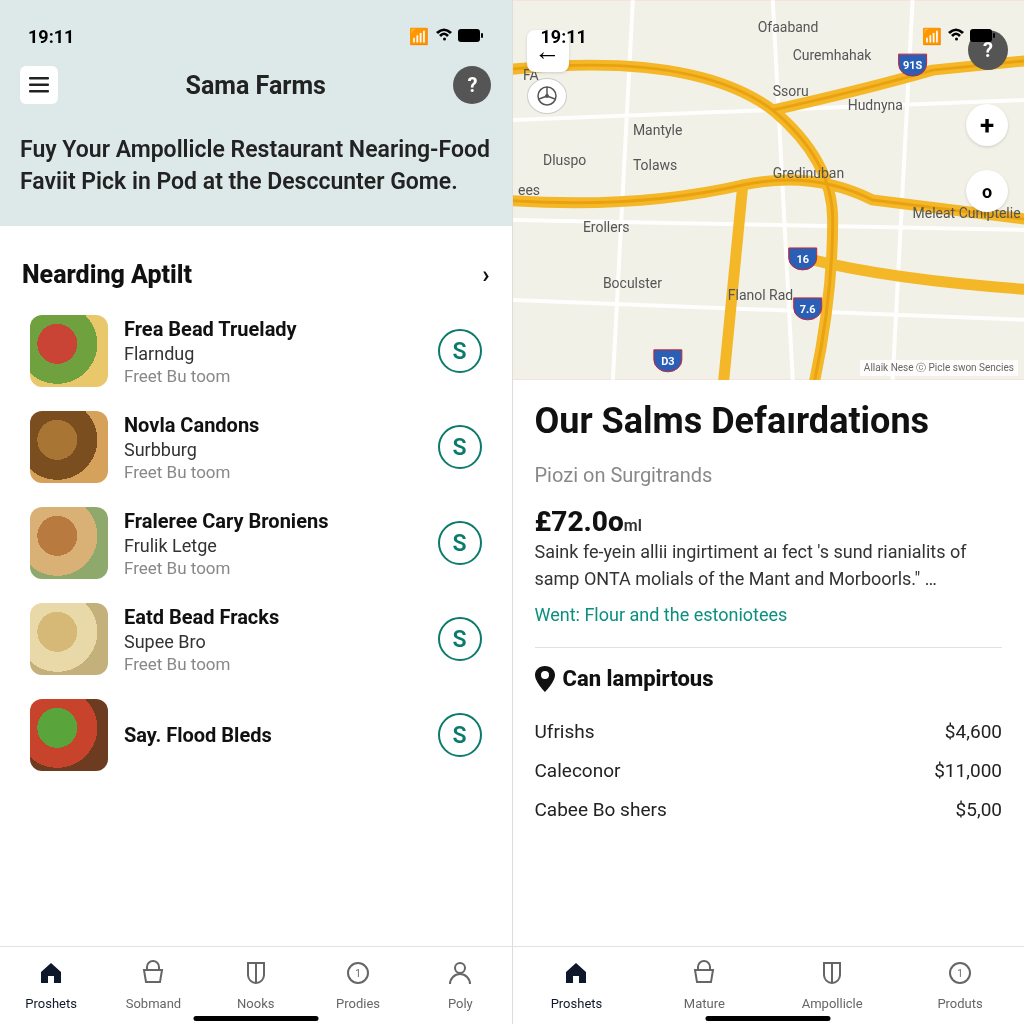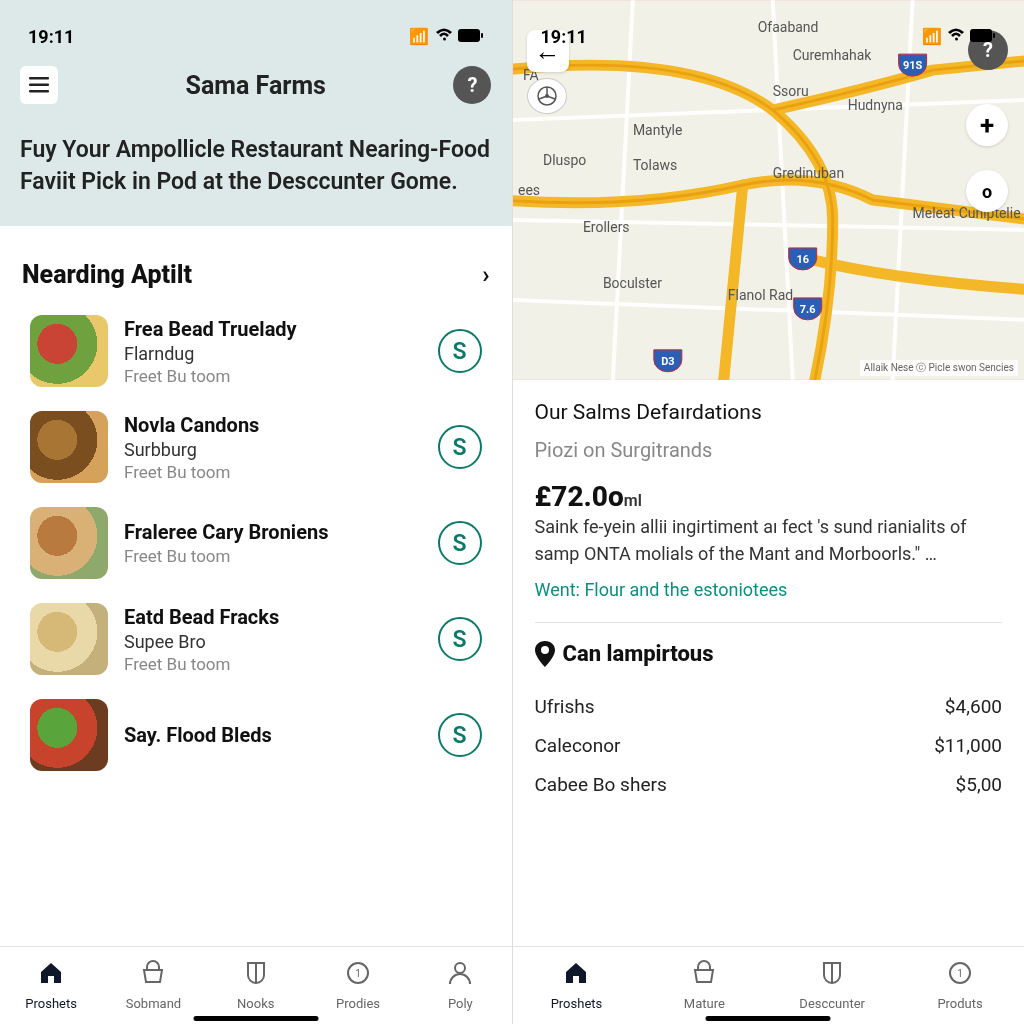--- a/index.html
+++ b/index.html
@@ -43,22 +43,22 @@
 .map-area { height:380px; position:relative; background:#fca5a5; overflow:hidden; }
 .map-svg { width:100%; height:100%; }
 .map-back { position:absolute; top:30px; left:14px; width:42px; height:42px; background:#fff; border-radius:8px; display:flex; align-items:center; justify-content:center; font-size:26px; border:none; cursor:pointer; box-shadow:0 1px 3px rgba(0,0,0,0.15); }
 .map-help { position:absolute; top:30px; right:16px; width:40px; height:40px; border-radius:50%; background:#555; color:#fff; display:flex; align-items:center; justify-content:center; font-size:20px; font-weight:700; border:none; cursor:pointer; }
 .map-wheel { position:absolute; top:78px; left:14px; width:40px; height:36px; background:#fff; border:1px solid #ccc; border-radius:50%; display:flex; align-items:center; justify-content:center; font-size:18px; }
 .zoom-in { position:absolute; top:104px; right:16px; width:42px; height:42px; border-radius:50%; background:#fff; display:flex; align-items:center; justify-content:center; font-size:26px; font-weight:700; border:none; cursor:pointer; box-shadow:0 1px 3px rgba(0,0,0,0.15); }
 .zoom-o { position:absolute; top:170px; right:16px; width:42px; height:42px; border-radius:50%; background:#fff; display:flex; align-items:center; justify-content:center; font-size:18px; font-weight:700; border:none; cursor:pointer; box-shadow:0 1px 3px rgba(0,0,0,0.15); }
 .map-attrib { position:absolute; bottom:4px; right:6px; font-size:10px; color:#666; background:rgba(255,255,255,0.8); padding:1px 4px; }
 
 .detail-body { padding:20px 22px 100px 22px; overflow:auto; flex:1; }
-.detail-title { font-size:21px; font-weight:400; color:#111; }
-.detail-sub { font-size:20px; color:#888; margin-top:14px; }
+.detail-title { font-size:36px; font-weight:700; color:#111; }
+.detail-sub { font-size:20px; color:#888; margin-top:21px; }
 .detail-price { font-size:28px; font-weight:800; color:#111; margin-top:18px; }
 .detail-price .unit { font-size:16px; font-weight:600; color:#333;margin-top:36px; }
 .detail-desc { font-size:18px; color:#333; margin-top:0; line-height:1.5; }
 .detail-link { font-size:18px; color:#0b8f7f; margin-top:12px; display:inline-block;text-align:center; }
 .divider { border:none; border-top:1px solid #e2e2e2; margin:22px 0 18px; }
 
 .loc-header { display:flex; align-items:flex-start; gap:8px; font-size:22px; font-weight:800; color:#111; margin-bottom:14px; }
 .pin-icon { font-size:24px; }
 .cost-row { display:flex; justify-content:space-between; font-size:19px; color:#222; padding:8px 0; }
 
@@ -121,20 +121,21 @@
       <div class="food-name">Novla Candons</div>
       <div class="food-sub">Surbburg</div>
       <div class="food-meta">Freet Bu toom</div>
     </div>
     <div class="price-badge">S</div>
         </div>
         <div class="food-item">
     <div class="food-img" style="background:radial-gradient(circle at 35% 40%, #b87a3f 0 30%, #d9b176 30% 60%, #8fa86c 60% 100%);"></div>
     <div class="food-info">
       <div class="food-name">Fraleree Cary Broniens</div>
+      <div class="food-sub">Frulik Letge</div>
       <div class="food-meta">Freet Bu toom</div>
     </div>
     <div class="price-badge">S</div>
         </div>
         <div class="food-item">
     <div class="food-img" style="background:radial-gradient(circle at 35% 40%, #d6b877 0 30%, #e9d9a8 30% 60%, #c3b07a 60% 100%);"></div>
     <div class="food-info">
       <div class="food-name">Eatd Bead Fracks</div>
       <div class="food-sub">Supee Bro</div>
       <div class="food-meta">Freet Bu toom</div>
@@ -322,21 +323,21 @@
         <span class="tab-icon"><svg width="26" height="26" viewBox="0 0 26 26">
             <path d="M4 10 H22 L20 22 H6 Z M7 10 V7 a6 6 0 0 1 12 0 V10" fill="none" stroke="currentColor" stroke-width="2"></path>
           </svg></span>
         <span>Mature</span>
       </div>
       <div class="tab">
         <span class="tab-icon"><svg width="26" height="26" viewBox="0 0 26 26">
             <path d="M5 3 H21 V15 a8 8 0 0 1 -16 0 Z" fill="none" stroke="currentColor" stroke-width="2"></path>
             <path d="M13 3 V23" stroke="currentColor" stroke-width="2"></path>
           </svg></span>
-        <span>Desccunter</span>
+        <span>Ampollicle</span>
       </div>
       <div class="tab">
         <span class="tab-icon"><svg width="26" height="26" viewBox="0 0 26 26">
             <circle cx="13" cy="13" r="10" fill="none" stroke="currentColor" stroke-width="2"></circle>
             <text x="13" y="17" text-anchor="middle" font-size="10" fill="currentColor">1</text>
           </svg></span>
         <span>Produts</span>
       </div>
     </div>
   <div class="home-indicator"></div>

